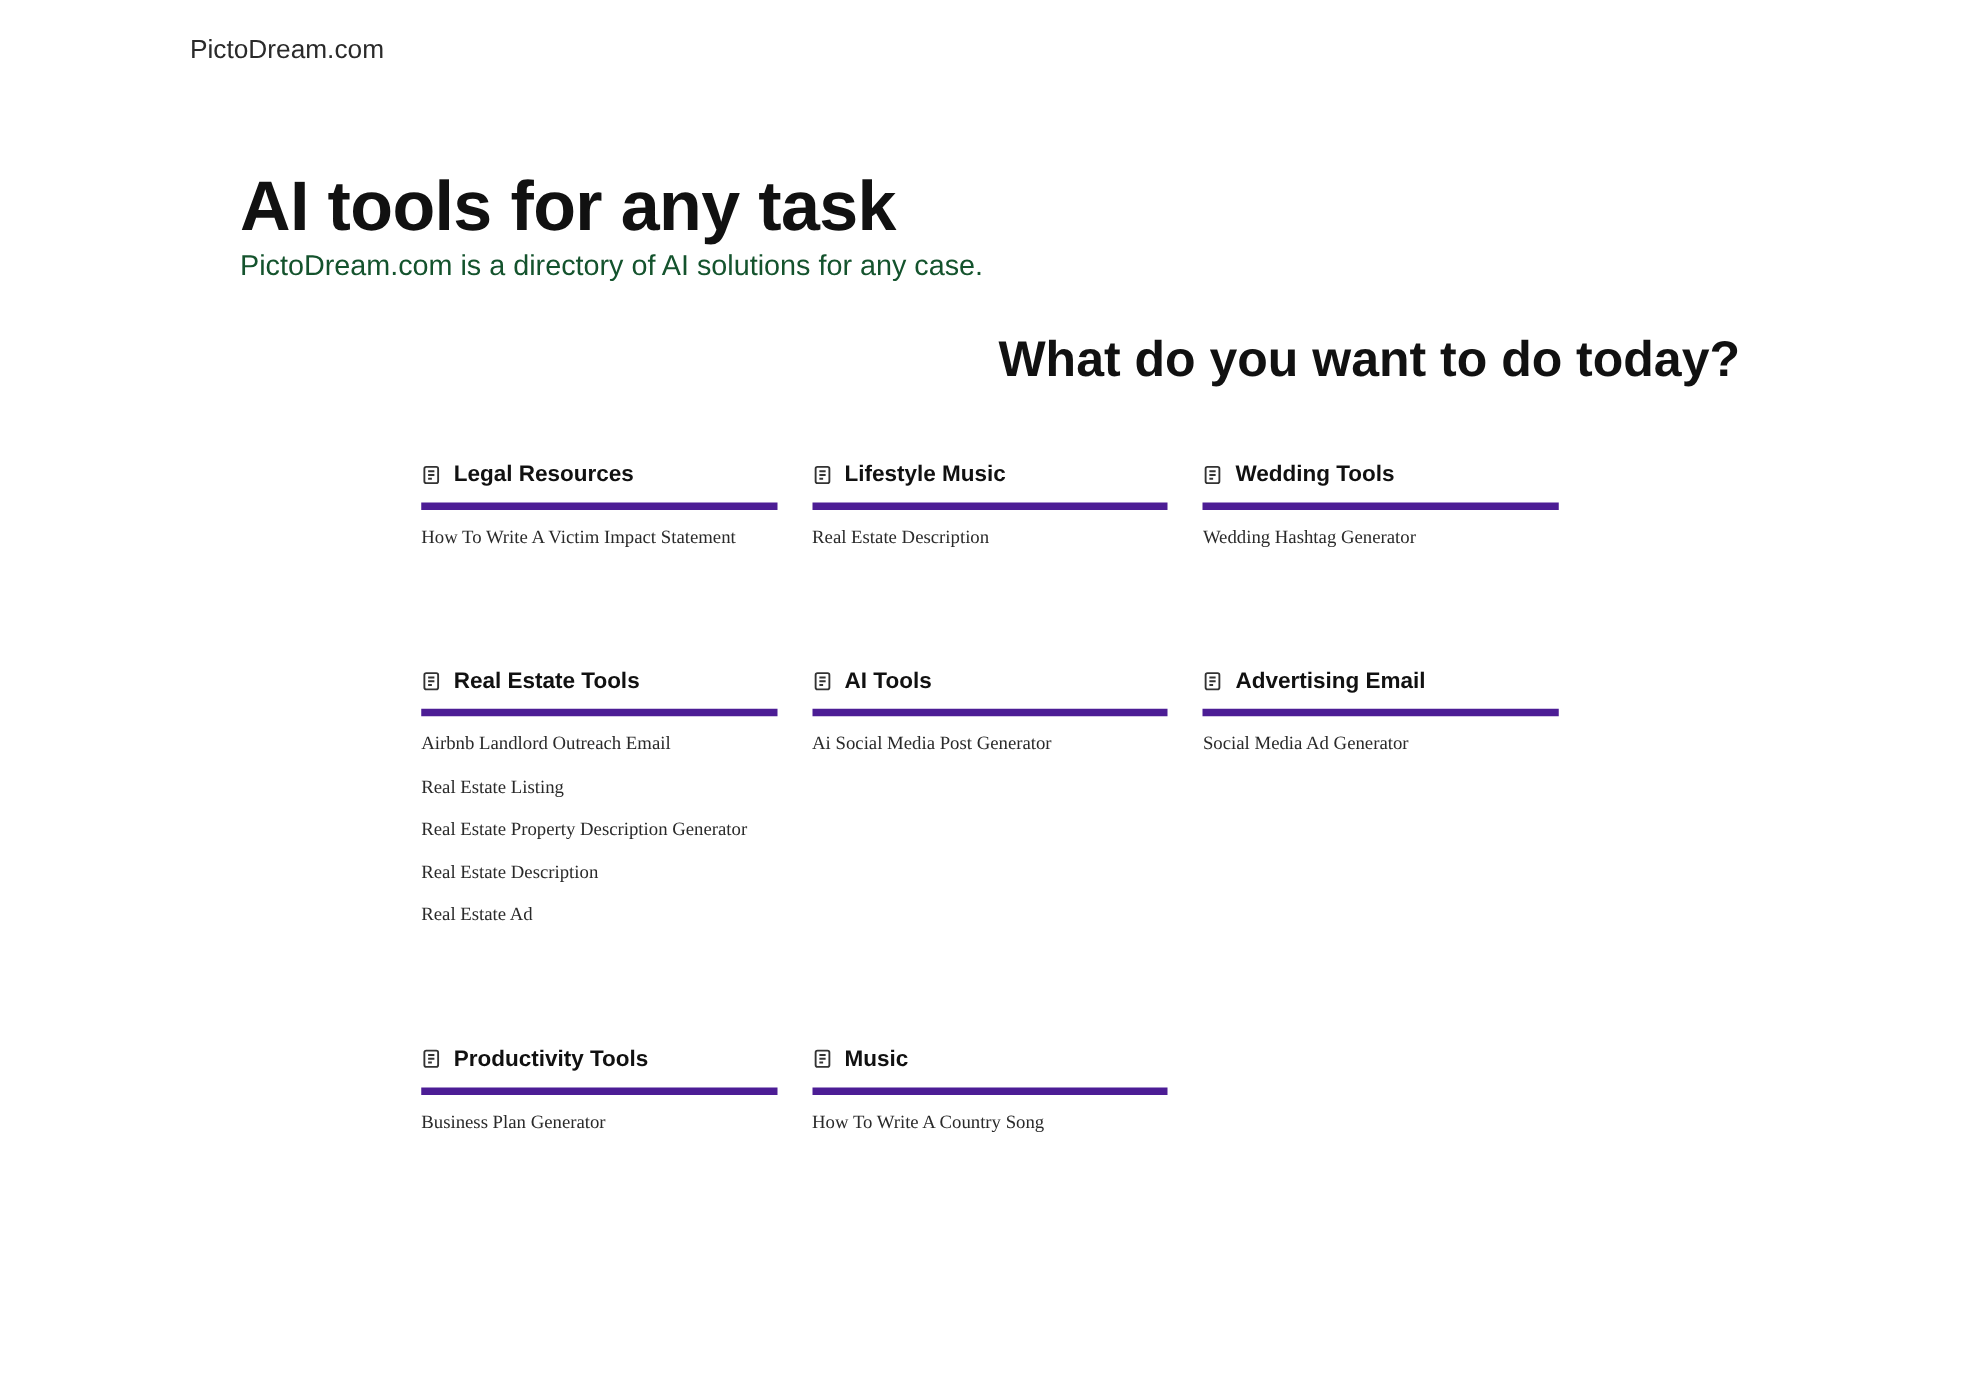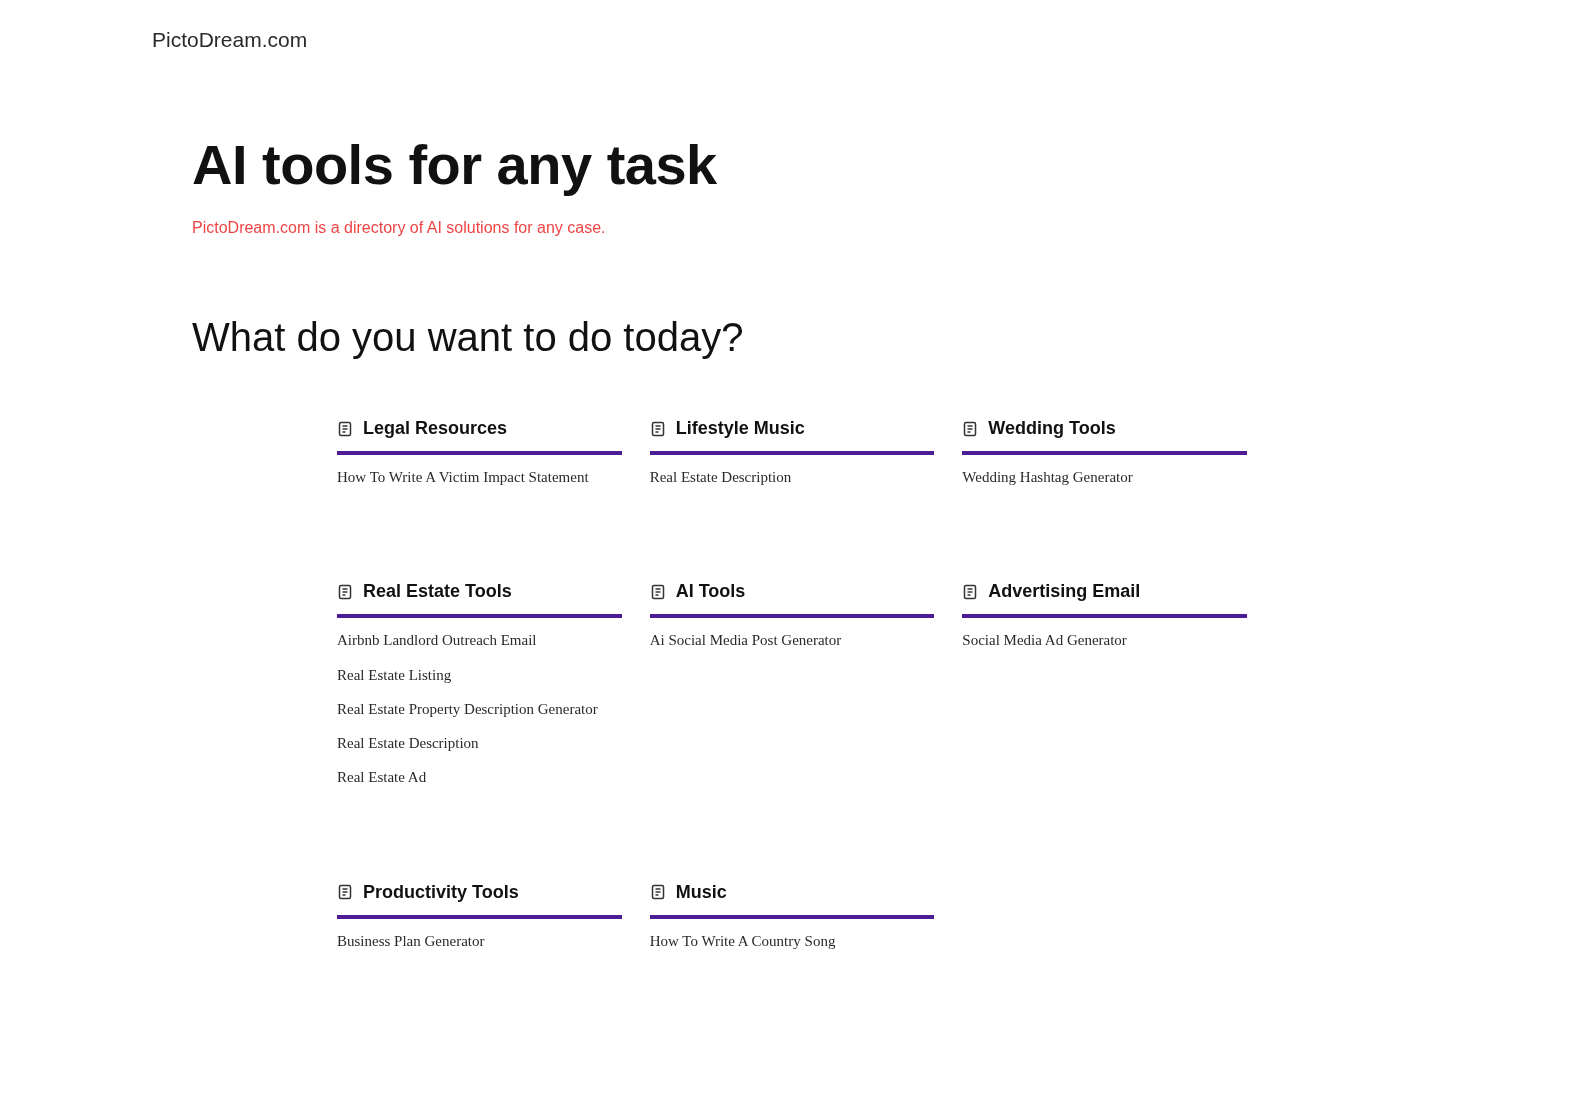--- a/index.html
+++ b/index.html
@@ -23,45 +23,45 @@
 .hero {
   margin-top: 80px;
 }
 .hero h1 {
   font-size: 56px;
   font-weight: 800;
   letter-spacing: -0.5px;
   color: #111;
 }
 .hero p {
-  margin-top: 22px;
-  font-size: 16px;
-  color: #ef4444;
+  margin-top: 2px;
+  font-size: 23px;
+  color: #14532d;
 }
 .subhead {
-  text-align: left;
-  margin-top: 78px;
+  text-align: right;
+  margin-top: 40px;
   font-size: 40px;
-  font-weight: 400;
+  font-weight: 700;
   color: #111;
 }
 .grid {
   display: grid;
   grid-template-columns: repeat(3, 1fr);
   column-gap: 28px;
   row-gap: 90px;
   margin: 58px auto 0;
   max-width: 910px;
 }
 .cat-header {
   display: flex;
   align-items: center;
   gap: 10px;
   padding-bottom: 12px;
-  border-bottom: 4px solid #4c1d95;
+  border-bottom: 6px solid #4c1d95;
 }
 .cat-icon {
   width: 16px;
   height: 16px;
   flex: 0 0 16px;
 }
 .cat-icon svg { display: block; }
 .cat-title {
   font-size: 18px;
   font-weight: 700;

